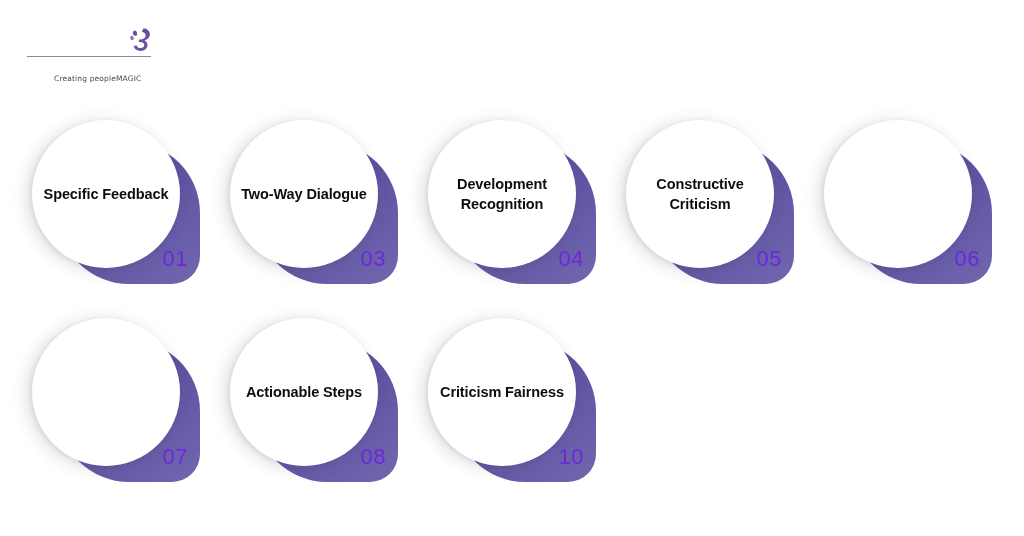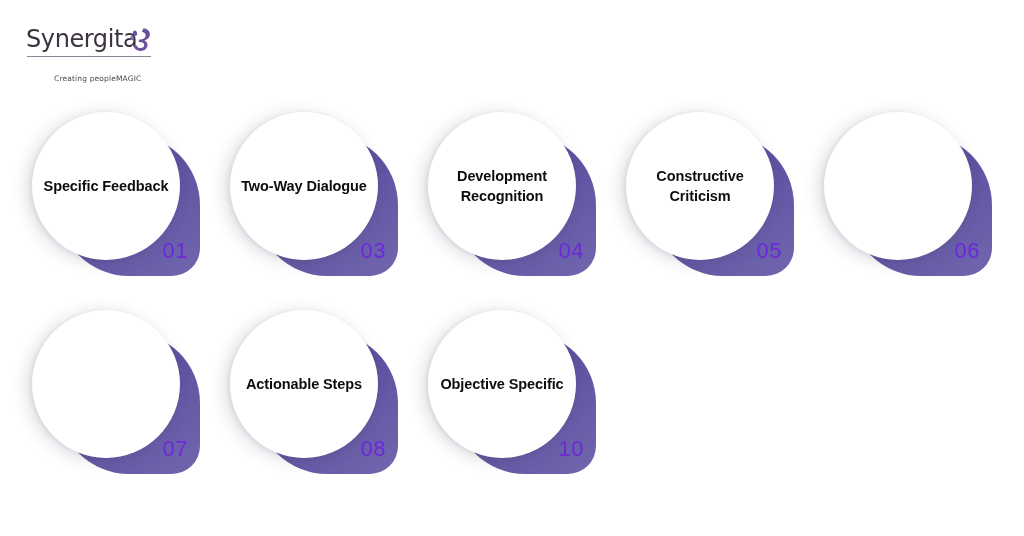--- a/index.html
+++ b/index.html
@@ -57,21 +57,21 @@
     font-size: 7.5px;
     letter-spacing: 0.15px;
     color: #4b4450;
     white-space: nowrap;
   }
 
   
   .grid {
     position: absolute;
     left: 22px;
-    top: 104px;
+    top: 112px;
     width: 990px;
     display: grid;
     grid-template-columns: repeat(5, 198px);
     grid-template-rows: 198px 198px;
     text-decoration: underline;
   }
 
   .card {
     position: relative;
     width: 198px;
@@ -132,21 +132,20 @@
     font-size: 22px;
     font-weight: 400;
     color: #6d28d9;
     letter-spacing: 0.5px;
   }
 </style>
 </head>
 <body>
 
 <div class="logo">
-  <span class="logo-wordmark">Synergita</span>
   <span class="logo-mark">
     <svg width="22" height="26" viewBox="0 0 22 26" aria-hidden="true">
       <path d="M14.5 1.2c3.6 0.3 6.4 2.7 6.4 6.0 0 3.3-2.6 5.3-5.6 6.1 1.9 0.9 3.2 2.6 3.2 4.7 0 3.3-3.0 5.9-6.9 5.9-3.6 0-6.4-2.0-6.9-4.8l3.0-0.6c0.4 1.6 2.0 2.6 3.9 2.6 2.1 0 3.7-1.3 3.7-3.0 0-1.9-1.8-3.0-4.4-3.0h-1.0v-2.7h1.1c3.2 0 5.6-1.6 5.6-4.0 0-1.9-1.6-3.2-3.8-3.4z" fill="#6a4fa0"></path>
       <ellipse cx="6.0" cy="6.2" rx="2.1" ry="2.6" transform="rotate(-20 6 6.2)" fill="#6a4fa0"></ellipse>
       <ellipse cx="3.0" cy="11.0" rx="1.7" ry="2.2" transform="rotate(-20 3 11)" fill="#8a6fc0"></ellipse>
     </svg>
   </span>
   <span class="logo-rule"></span>
   <span class="logo-tagline">Creating peopleMAGIC</span>
 </div>
@@ -198,17 +197,17 @@
     <div class="card-accent"></div>
     <div class="card-disc"></div>
     <div class="card-label">Actionable Steps</div>
     <div class="card-number">08</div>
   </div>
 
 
   <div class="card">
     <div class="card-accent"></div>
     <div class="card-disc"></div>
-    <div class="card-label">Objective Specific</div>
+    <div class="card-label">Criticism Fairness</div>
     <div class="card-number">10</div>
   </div>
 
 </div>
 
 </body></html>

